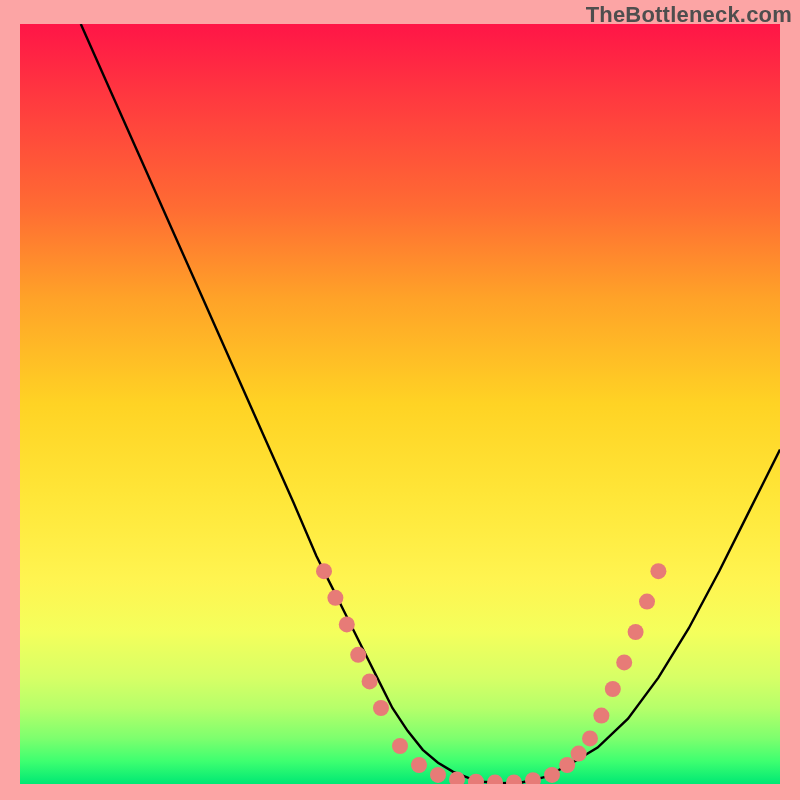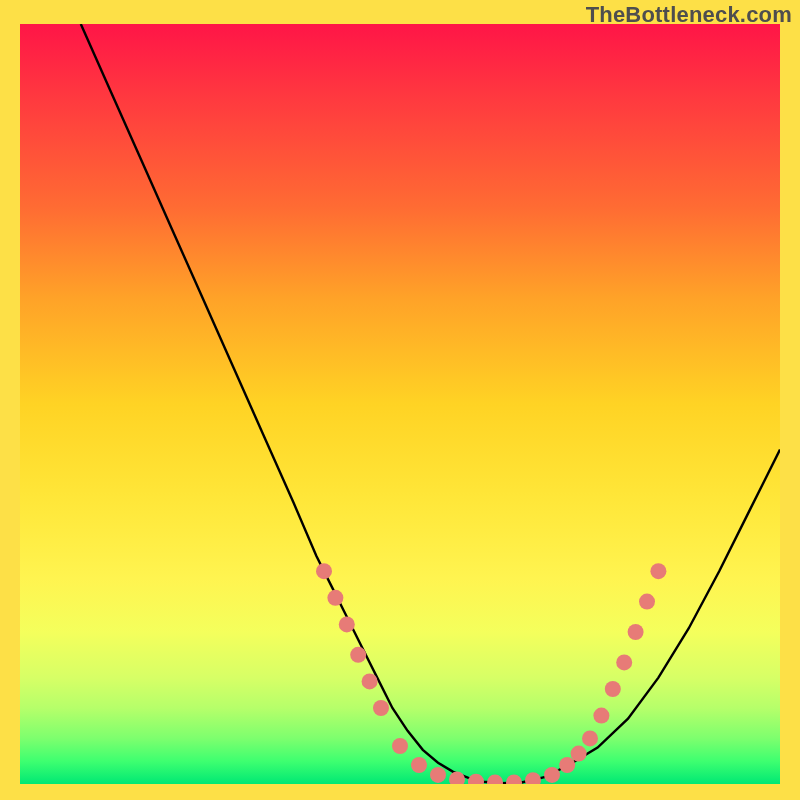--- a/index.html
+++ b/index.html
@@ -8,21 +8,21 @@
     width: 800px;
     height: 800px;
     background: #000;
     overflow: hidden;
     font-family: Arial, Helvetica, sans-serif;
   }
   .frame {
     position: relative;
     width: 800px;
     height: 800px;
-    background: #fde047;
+    background: #fca5a5;
   }
   .watermark {
     position: absolute;
     top: 2px;
     right: 8px;
     color: #4e4e4e;
     font-size: 22px;
     font-weight: 600;
     letter-spacing: 0.2px;
     z-index: 30;

